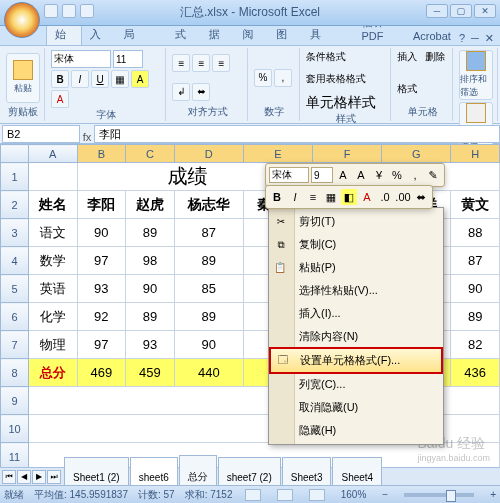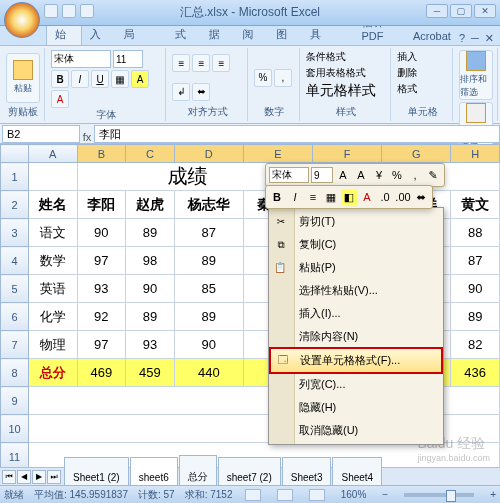--- a/index.html
+++ b/index.html
@@ -19,21 +19,21 @@
 .ribbon-tabs .help { margin-left: auto; display: flex; gap: 6px; padding-right: 6px; color: #3b5a82; }
 
 .ribbon { height: 78px; background: #e8f0fa; border-bottom: 1px solid #a4c1e2; display: flex; padding: 2px; gap: 2px; }
 .group { border-right: 1px solid #c3d6ec; padding: 2px 4px; display: flex; flex-direction: column; justify-content: space-between; }
 .group-label { text-align: center; font-size: 10px; color: #3b5a82; }
 .group-body { flex: 1; display: flex; align-items: center; gap: 2px; flex-wrap: wrap; }
 .btn-lg { width: 34px; height: 50px; background: #f2f7fc; border: 1px solid #c3d6ec; border-radius: 3px; display: flex; flex-direction: column; align-items: center; justify-content: center; font-size: 9px; color: #3b5a82; gap: 2px; }
 .btn-lg .ico { width: 20px; height: 20px; background: #ffd878; border: 1px solid #c99a3a; }
 .btn-sm { width: 18px; height: 18px; background: #f2f7fc; border: 1px solid #c3d6ec; border-radius: 2px; display: flex; align-items: center; justify-content: center; font-size: 10px; }
 .fontbox { width: 60px; height: 18px; background: #fff; border: 1px solid #a4c1e2; font-size: 10px; padding: 0 2px; }
-.stack { display: flex; flex-direction: column; gap: 2px; }
+.stack { display: flex; gap: 8px; }
 
 .formula-row { height: 20px; background: #e8f0fa; display: flex; align-items: flex-end; border-bottom: 1px solid #a4c1e2; }
 .namebox { width: 78px; height: 18px; background: #fff; border: 1px solid #a4c1e2; margin-left: 2px; padding: 0 4px; font-size: 11px; }
 .fx { width: 14px; text-align: center; color: #555; }
 .formula-input { flex: 1; height: 18px; background: #fff; border: 1px solid #a4c1e2; padding: 0 4px; font-size: 11px; }
 
 .sheet { position: relative; background: #fff; }
 table { border-collapse: collapse; width: 100%; }
 th.colhead { background: linear-gradient(#f6f9fd,#dce8f6); border: 1px solid #9fb9d6; height: 18px; font-size: 11px; font-weight: normal; color: #3b5a82; }
 th.rowhead { background: linear-gradient(#f6f9fd,#dce8f6); border: 1px solid #9fb9d6; width: 28px; font-size: 11px; font-weight: normal; color: #3b5a82; }
@@ -353,24 +353,24 @@
         <span>清除内容(N)</span>
       </li>
     <li class="hl boxed">
         <span class="mico">🗔</span>
         <span>设置单元格格式(F)...</span>
       </li>
     <li>
         <span>列宽(C)...</span>
       </li>
     <li>
+        <span>取消隐藏(U)</span>
+      </li>
+    <li>
         <span>隐藏(H)</span>
-      </li>
-    <li>
-        <span>取消隐藏(U)</span>
       </li>
   </ul>
 </div>
 
 <div class="tabsbar">
   <div class="nav">
     <span>⏮</span>
     <span>◀</span>
     <span>▶</span>
     <span>⏭</span>

